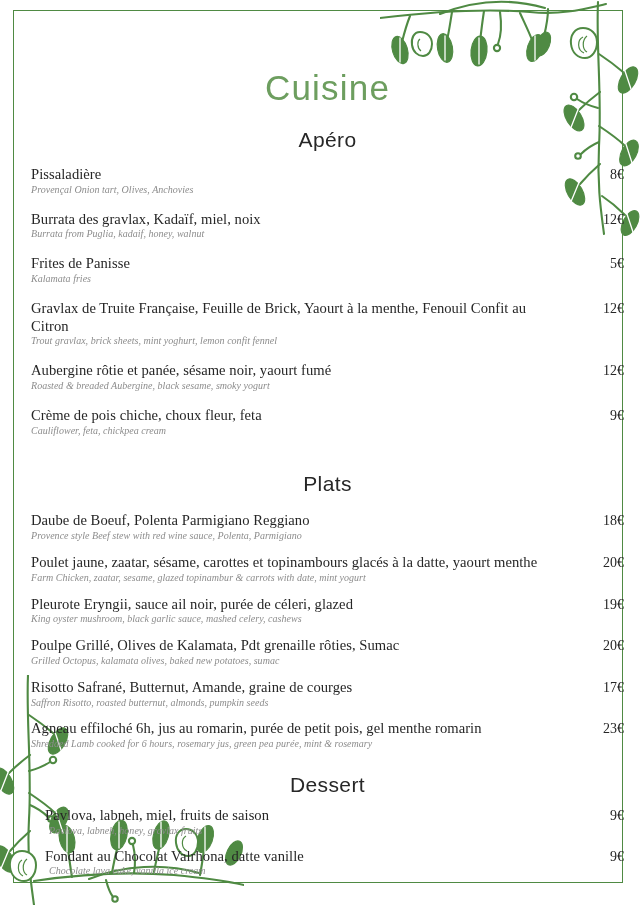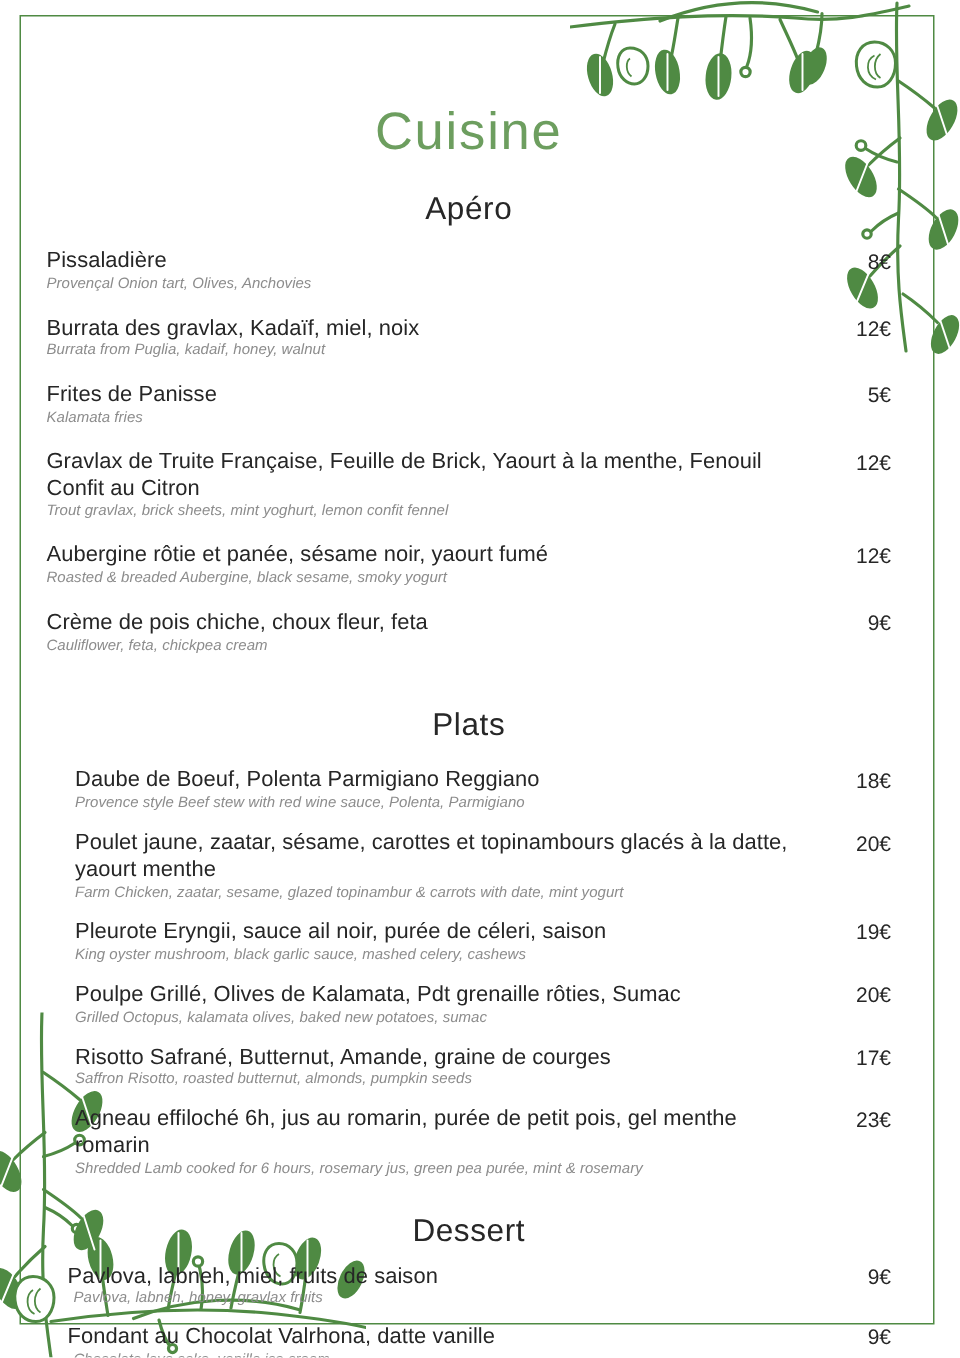--- a/index.html
+++ b/index.html
@@ -36,21 +36,21 @@
   #vine-top-right   { right: 0;  top: -4px; width: 260px; height: 240px; }
   #vine-bottom-left { left: -6px; bottom: 0; width: 250px; height: 230px; }
 
   
   #content {
     position: absolute;
     left: 0; top: 0;
     width: 640px;
     height: 832px;
     z-index: 3;
-    padding: 0 46px 0 31px;
+    padding: 0 16px 0 31px;
   }
 
   #menu-title {
     text-align: center;
     color: #6d9e5f;
     font-size: 35px;
     font-weight: 400;
     letter-spacing: 1.2px;
     margin-top: 70px;
     line-height: 1;
@@ -67,20 +67,21 @@
   #heading-apero   { margin-top: 24px; margin-bottom: 16px; }
   #heading-plats   { margin-top: 36px; margin-bottom: 18px; }
   #heading-dessert { margin-top: 23px; margin-bottom: 12px; }
 
   
   .item {
     display: flex;
     align-items: flex-start;
     justify-content: space-between;
     margin-bottom: 13px;
+    font-family: Liberation Serif, serif;
   }
   .item-text { flex: 1 1 auto; min-width: 0; padding-right: 14px; }
 
   .item-name {
     color: #262626;
     font-size: 14.6px;
     font-weight: 400;
     line-height: 1.22;
     letter-spacing: 0.05px;
   }
@@ -99,21 +100,21 @@
     text-align: right;
     color: #262626;
     font-size: 14px;
     font-weight: 400;
     line-height: 1.22;
     white-space: nowrap;
   }
 
   
   #list-apero   .item { margin-bottom: 14px; }
-  #list-plats   .item { margin-bottom: 11px; margin-left: 19px; }
+  #list-plats   .item { margin-bottom: 11px; }
   #list-dessert .item { margin-bottom: 10px; }
   #list-dessert .item-text { padding-left: 14px; }
   #list-dessert .item-price { padding-bottom: 8px; }
   #list-dessert .item-desc { padding-left: 4px; }
 </style>
 </head>
 <body>
 
 <div id="menu-page">
 
@@ -327,21 +328,21 @@
       <div class="item">
         <div class="item-text">
           <div class="item-name">Poulet jaune, zaatar, sésame, carottes et topinambours glacés à la datte, yaourt menthe</div>
           <div class="item-desc">Farm Chicken,  zaatar, sesame, glazed topinambur &amp; carrots with date, mint yogurt</div>
         </div>
         <div class="item-price">20€</div>
       </div>
 
       <div class="item">
         <div class="item-text">
-          <div class="item-name">Pleurote Eryngii, sauce ail noir, purée de céleri, saison</div>
+          <div class="item-name">Pleurote Eryngii, sauce ail noir, purée de céleri, glazed</div>
           <div class="item-desc">King oyster mushroom, black garlic sauce, mashed celery, cashews</div>
         </div>
         <div class="item-price">19€</div>
       </div>
 
       <div class="item">
         <div class="item-text">
           <div class="item-name">Poulpe Grillé, Olives de Kalamata, Pdt grenaille rôties, Sumac</div>
           <div class="item-desc">Grilled Octopus, kalamata olives, baked new potatoes, sumac</div>
         </div>

